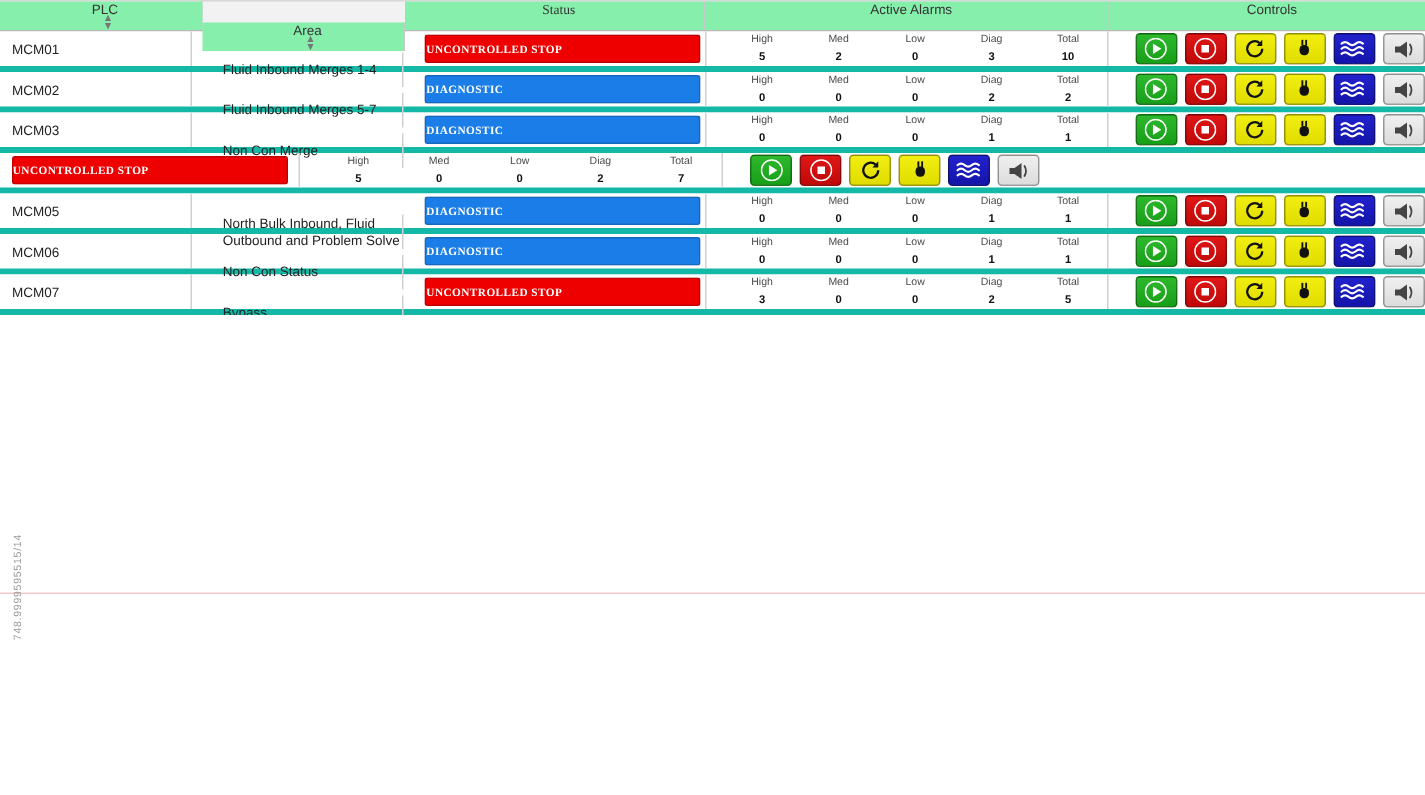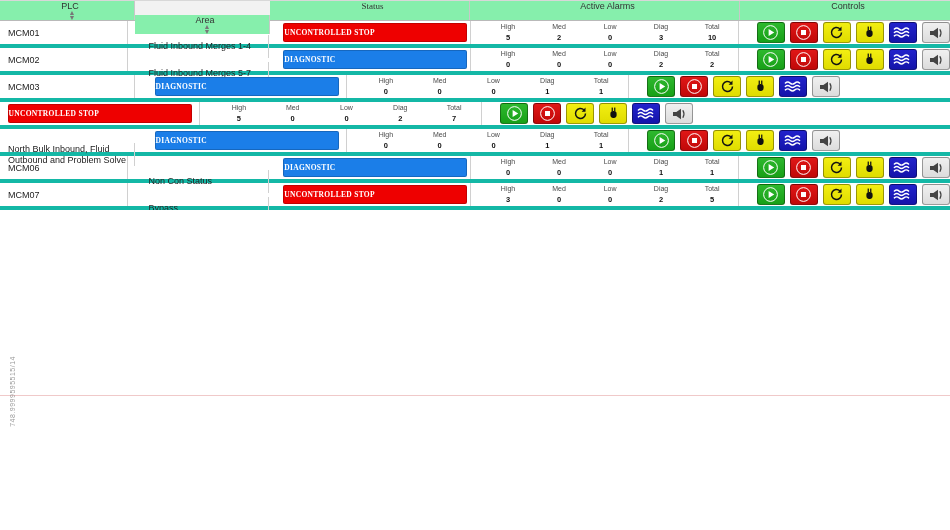--- a/index.html
+++ b/index.html
@@ -390,20 +390,23 @@
                 <path d="M18 5 q3 5 0 10" fill="none" stroke="#444444" stroke-width="1.8" stroke-linecap="round"></path>
               </svg>
             </span>
           </div>
         </div>
       </div>
       <div class="row">
         <div class="cell col-plc plc-cell">
           <span>MCM03</span>
         </div>
+        <div class="cell col-area area-cell">
+          <span class="area-text">Non Con Merge</span>
+        </div>
         <div class="cell col-status status-cell">
           <div class="status-pill" style="background: rgb(27, 126, 232);">
             <span>DIAGNOSTIC</span>
           </div>
         </div>
         <div class="cell col-alarms alarms-cell">
           <div class="alarm-grid">
             <div class="alarm-col">
               <div class="alarm-label">High</div>
               <div class="alarm-value">0</div>
@@ -560,20 +563,23 @@
             <span>
               <svg width="16" height="14" viewBox="0 0 24 20">
                 <path d="M3 7 h5 l7-5 v16 l-7-5 H3 z" fill="#444444"></path>
                 <path d="M18 5 q3 5 0 10" fill="none" stroke="#444444" stroke-width="1.8" stroke-linecap="round"></path>
               </svg>
             </span>
           </div>
         </div>
       </div>
       <div class="row">
+        <div class="cell col-plc plc-cell">
+          <span>MCM05</span>
+        </div>
         <div class="cell col-area area-cell">
           <span class="area-text">North Bulk Inbound, Fluid Outbound and Problem Solve</span>
         </div>
         <div class="cell col-status status-cell">
           <div class="status-pill" style="background: rgb(27, 126, 232);">
             <span>DIAGNOSTIC</span>
           </div>
         </div>
         <div class="cell col-alarms alarms-cell">
           <div class="alarm-grid">

